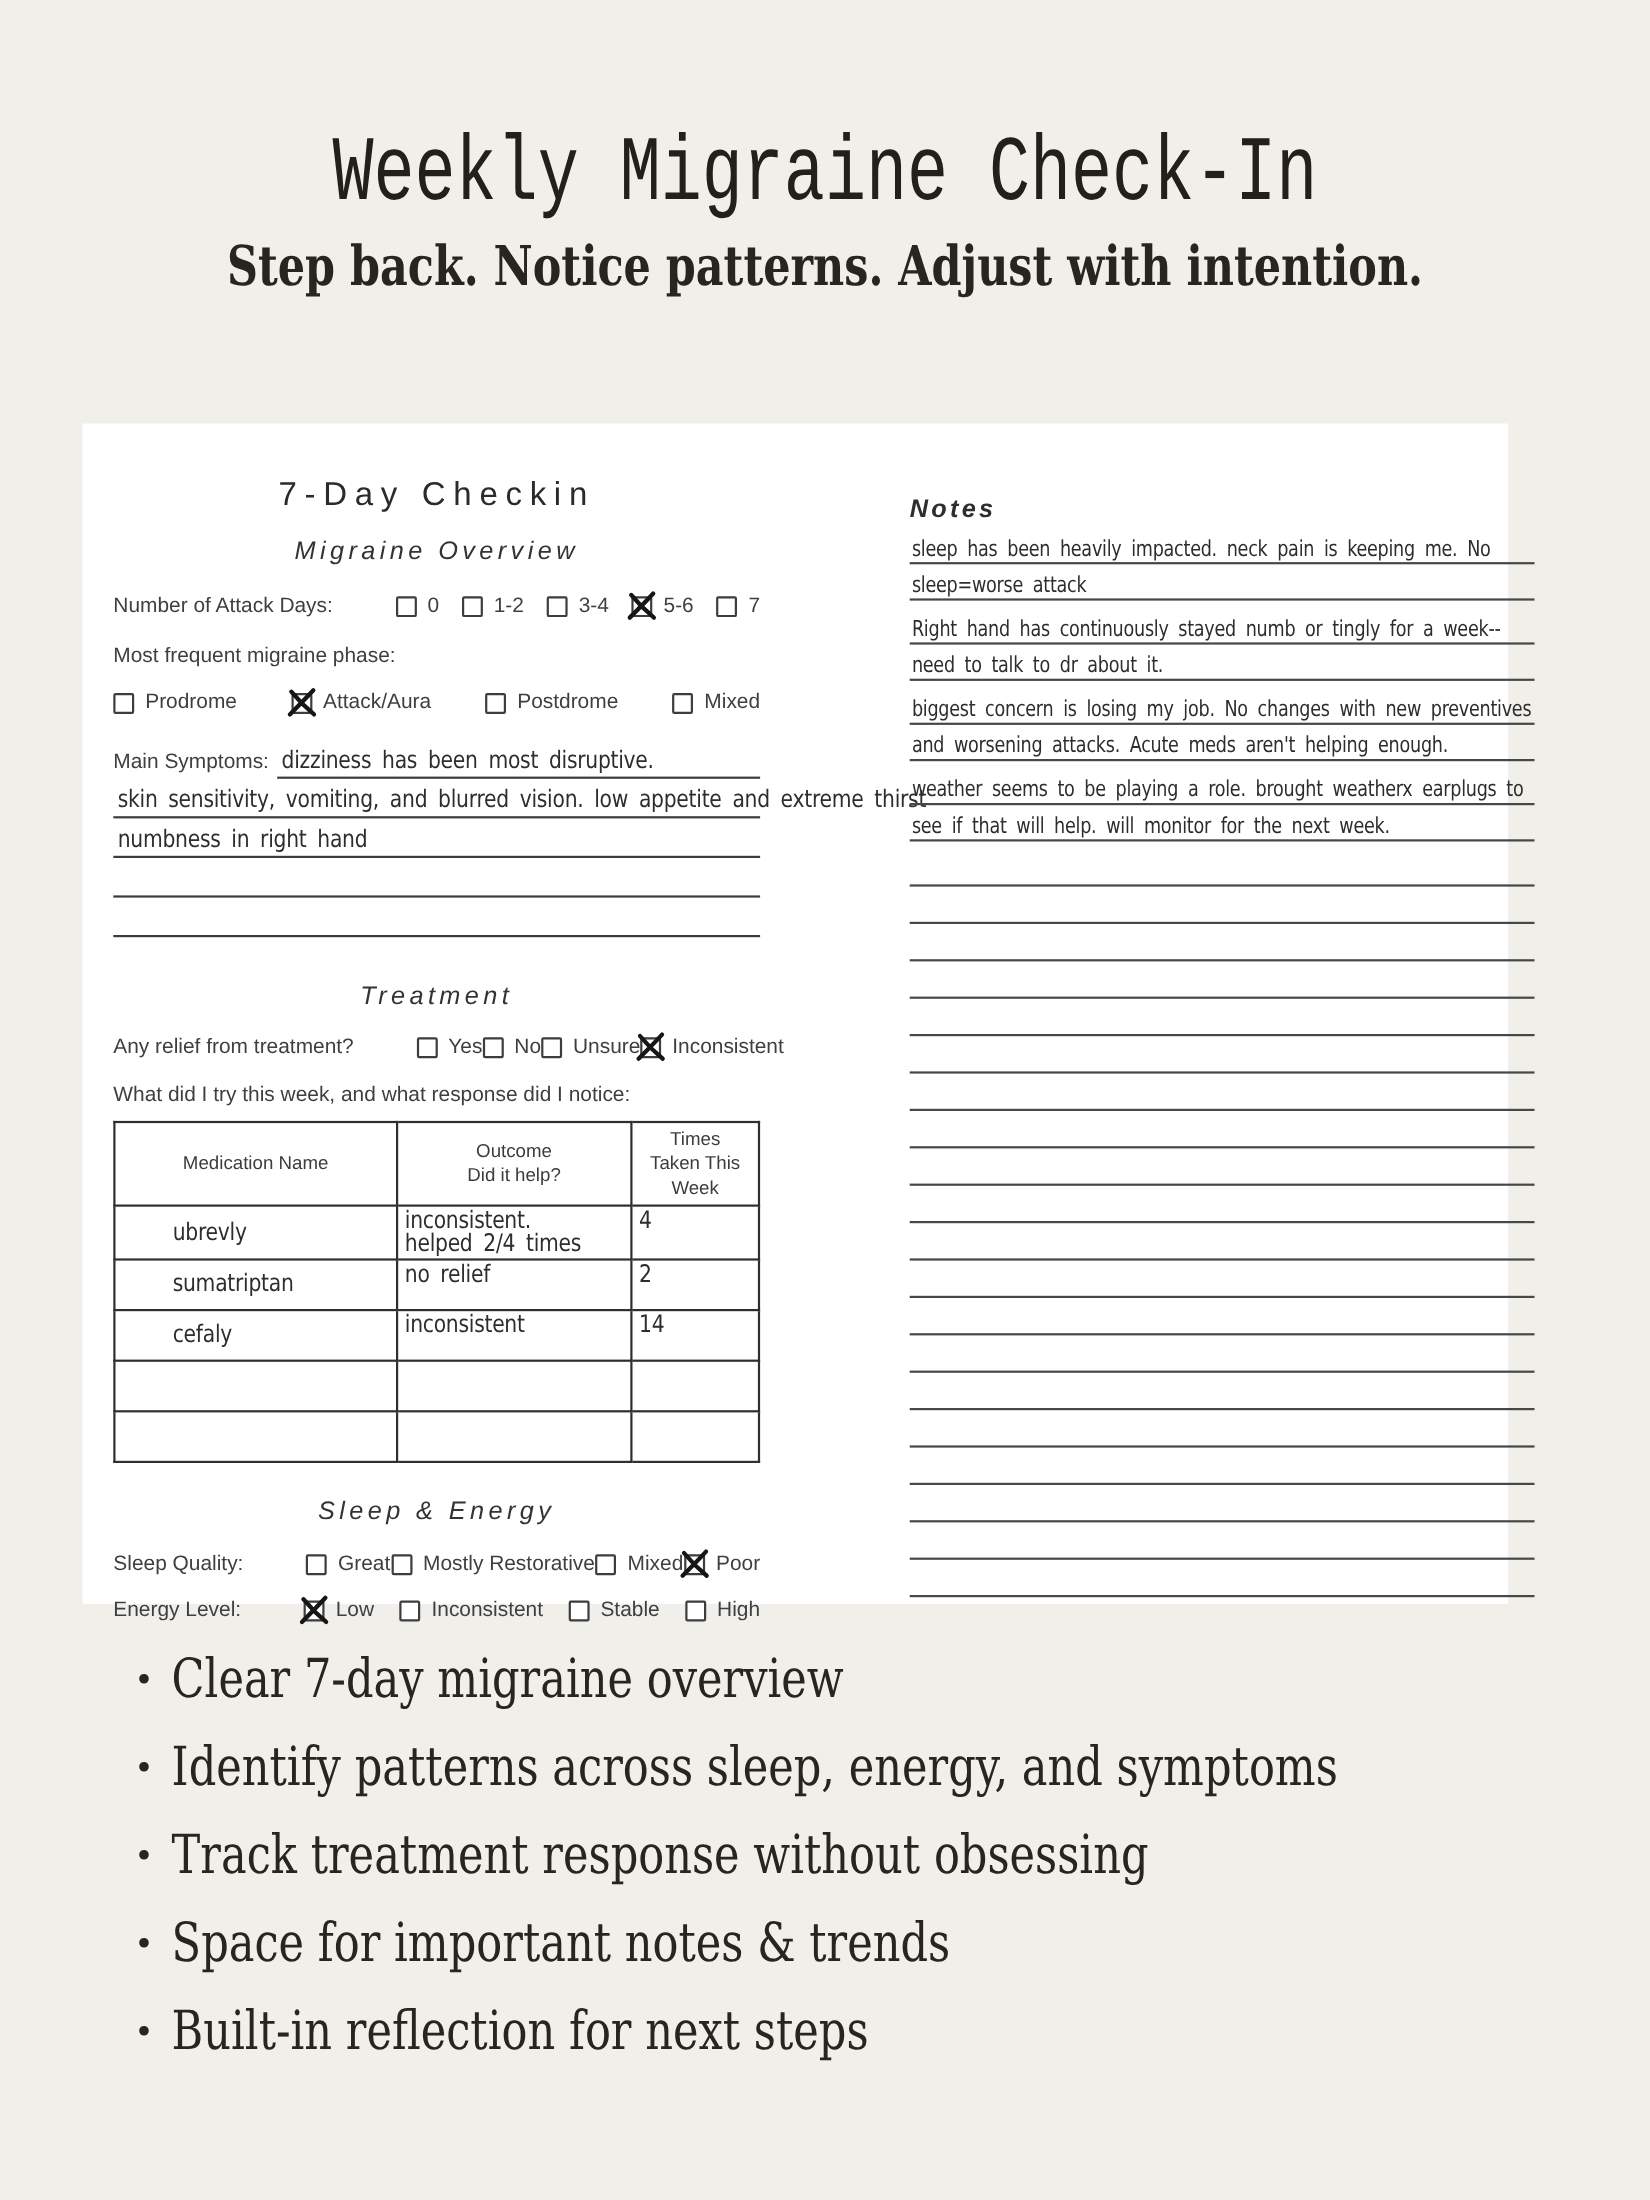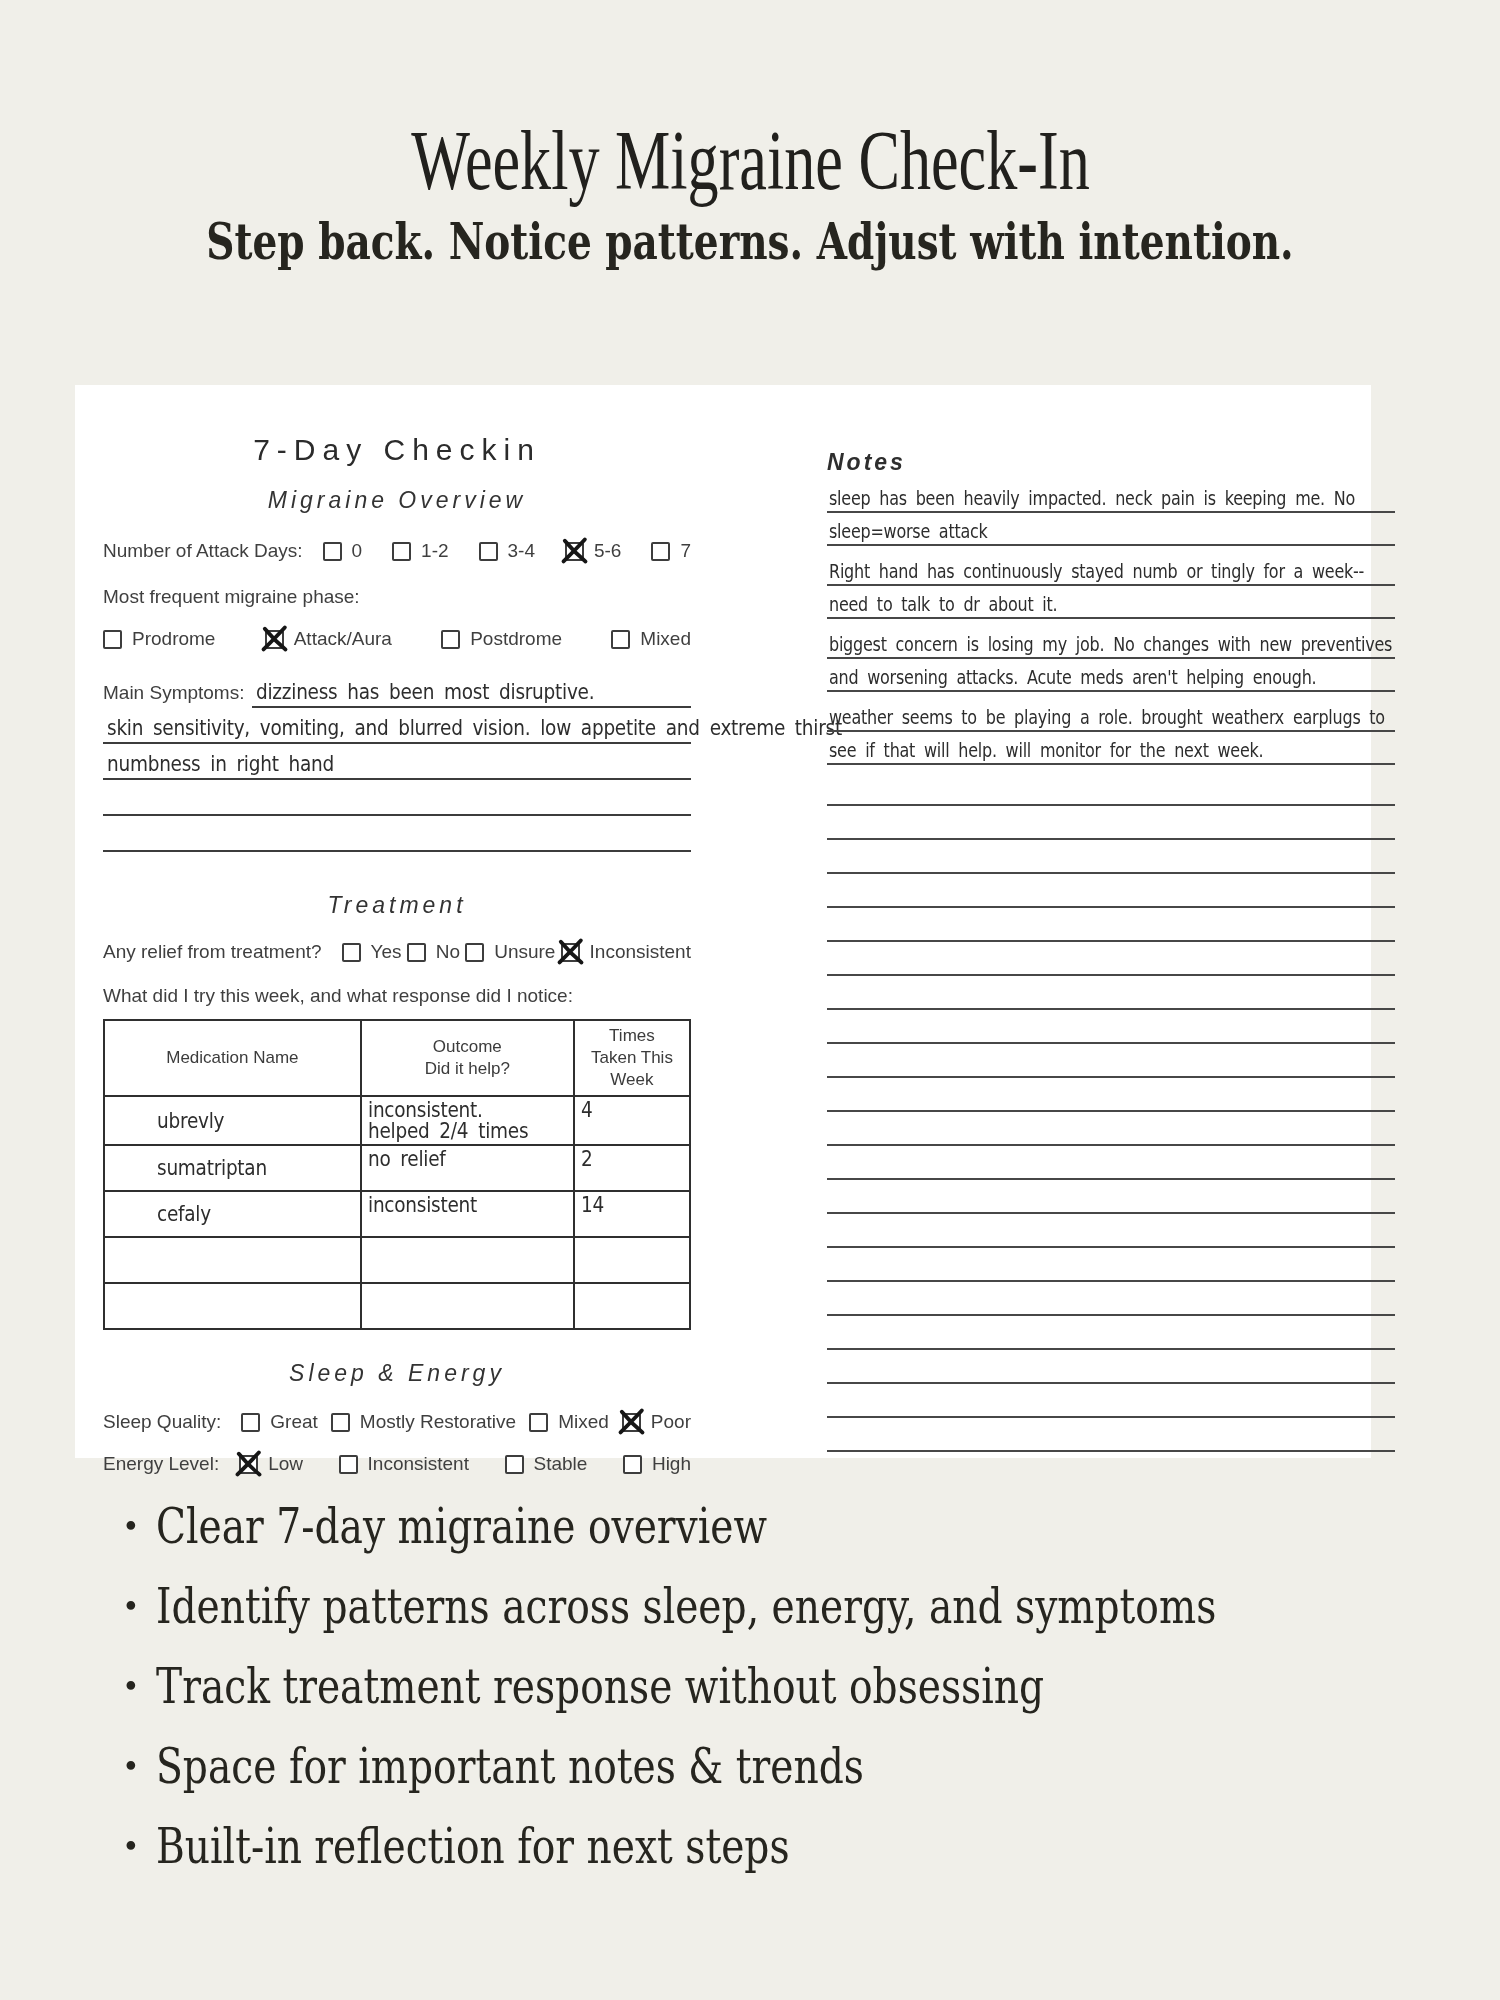--- a/index.html
+++ b/index.html
@@ -2,39 +2,39 @@
 <html><head>
 <meta charset="utf-8">
 <style>
   html,body{margin:0;padding:0;}
   body{width:1500px;height:2000px;background:#f0efe9;position:relative;
        font-family:"Liberation Sans",sans-serif;color:#3f3f3f;overflow:hidden;}
   .cond{display:inline-block;transform:scaleX(0.74);transform-origin:center;white-space:nowrap;}
   .condL{display:inline-block;transform:scaleX(0.82);transform-origin:left center;white-space:nowrap;}
 
   .page-title{position:absolute;top:112px;left:0;width:100%;text-align:center;
-    font-family:Liberation Serif, serif;font-size:84px;font-weight:500;color:#21201d;}
+    font-family:Liberation Mono, monospace;font-size:84px;font-weight:500;color:#21201d;}
   .page-subtitle{position:absolute;top:212px;left:0;width:100%;text-align:center;
     font-family:"DejaVu Serif",serif;font-size:50px;font-weight:600;color:#26251f;}
   .page-subtitle .cond{transform:scaleX(0.78);}
 
   .card{position:absolute;left:75px;top:385px;width:1296px;height:1073px;background:#ffffff;}
 
   .col-left{position:absolute;left:28px;top:0;width:588px;}
   .col-right{position:absolute;left:752px;top:0;width:568px;}
 
   .form-title{margin-top:48px;text-align:center;font-size:30px;letter-spacing:7px;
     color:#2b2b2b;font-weight:500;}
   .sec-head{text-align:center;font-size:23px;font-style:italic;letter-spacing:4px;
     color:#333;font-weight:500;}
   .sub1{margin-top:20px;}
   .sec-treat{margin-top:40px;}
   .sec-sleep{margin-top:30px;}
 
-  .check-row{display:flex;align-items:flex-end;font-size:19px;color:#3f3f3f;}
+  .check-row{display:flex;align-items:flex-end;font-size:19px;color:#3f3f3f;gap:37px;}
   .row-attack{margin-top:26px;}
   .phase-label{margin-top:24px;font-size:19px;}
   .row-phase{margin-top:20px;}
   .row-relief{margin-top:22px;}
   .row-sleep{margin-top:24px;}
   .row-energy{margin-top:20px;}
   .check-row .lbl{margin-right:20px;white-space:nowrap;}
   .opts{flex:1;display:flex;justify-content:space-between;align-items:center;}
   .opt{display:flex;align-items:center;gap:10px;cursor:pointer;}
   .cb{position:relative;width:15px;height:15px;border:2px solid #3d3d3d;border-radius:2px;flex:none;background:#fff;}

